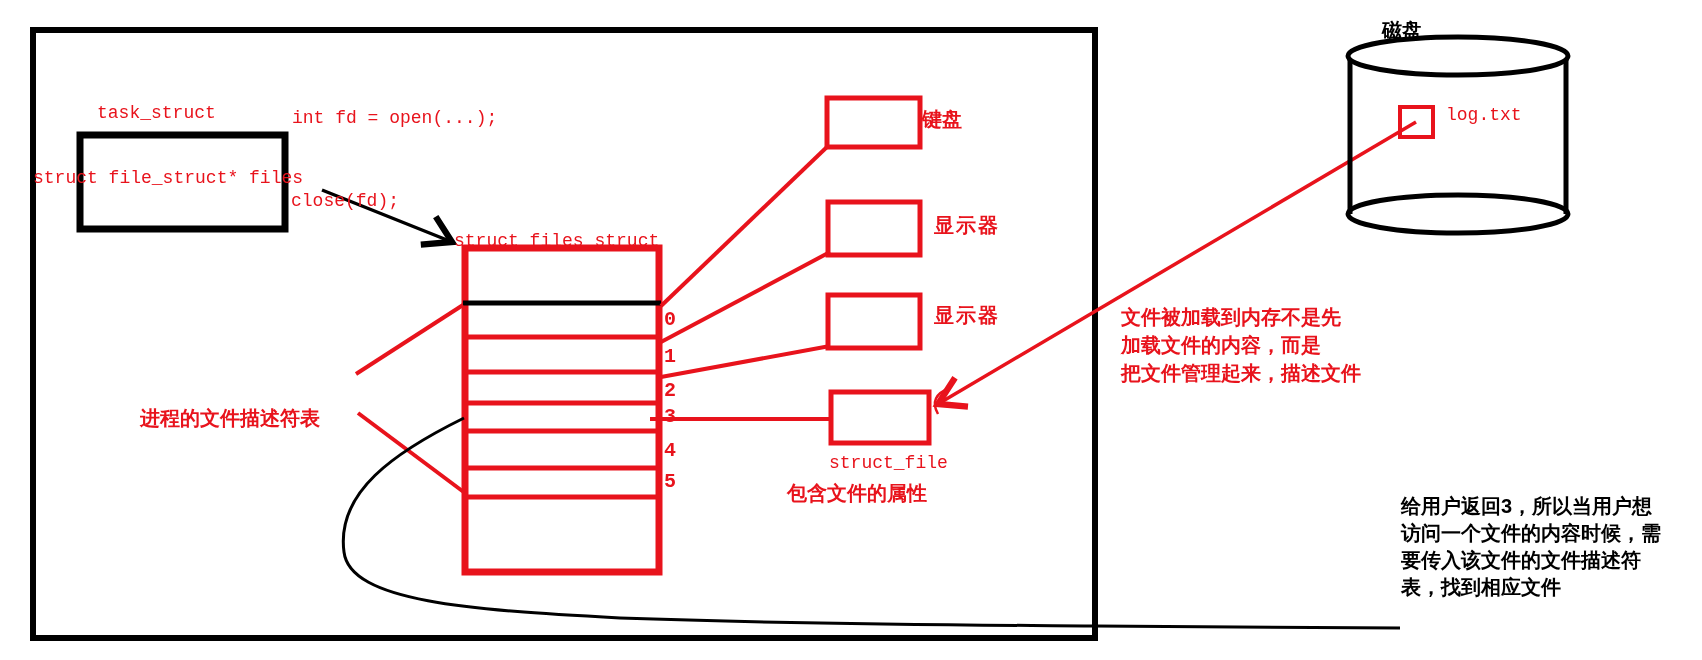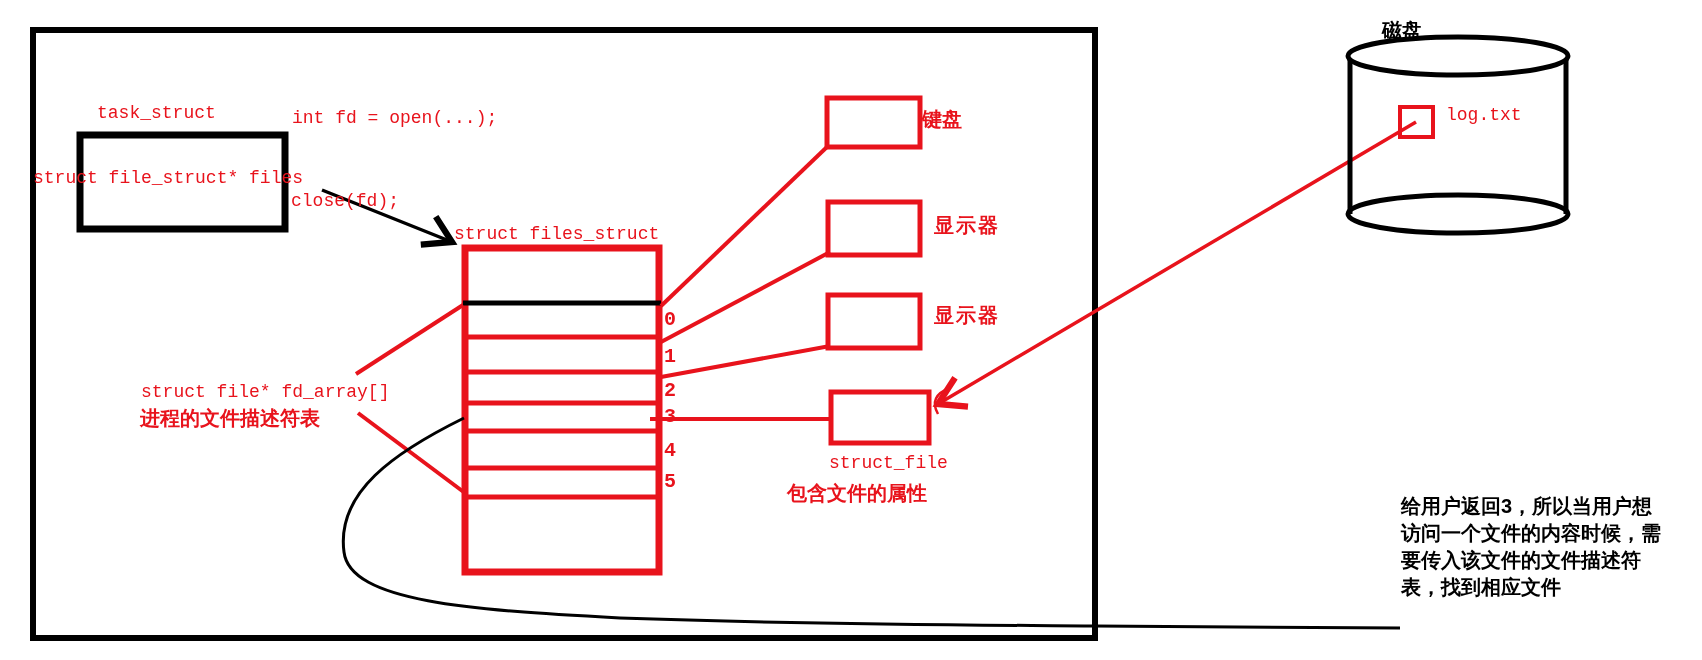--- a/index.html
+++ b/index.html
@@ -90,39 +90,43 @@
     <ellipse cx="1458" cy="214" rx="110" ry="19" fill="none" stroke="#000000" stroke-width="5"></ellipse>
     <ellipse cx="1458" cy="56" rx="110" ry="19" fill="#ffffff" stroke="#000000" stroke-width="5"></ellipse>
 
     <rect x="1400" y="107" width="33" height="30" fill="none" stroke="#e8131c" stroke-width="4"></rect>
   </svg>
 
   <div class="t mono red" style="left:97px;top:104px;">task_struct</div>
   <div class="t mono red" style="left:33px;top:169px;">struct file_struct* files</div>
   <div class="t mono red" style="left:292px;top:109px;">int fd = open(...);</div>
   <div class="t mono red" style="left:291px;top:192px;text-align:right;">close(fd);</div>
-  <div class="t mono red" style="left:454px;top:225px;text-align:right;">struct files_struct</div>
+  <div class="t mono red" style="left:454px;top:232px;text-align:right;">struct files_struct</div>
 
   <div class="t fd-num" style="left:664px;top:309px;">0</div>
   <div class="t fd-num" style="left:664px;top:346px;">1</div>
   <div class="t fd-num" style="left:664px;top:380px;">2</div>
   <div class="t fd-num" style="left:664px;top:406px;">3</div>
   <div class="t fd-num" style="left:664px;top:440px;">4</div>
   <div class="t fd-num" style="left:664px;top:471px;">5</div>
 
-  <div class="t mono red" style="left:141px;top:383px;">struct file* fd_array[]</div>
   <div class="t cjk red" style="left:140px;top:407px;">进程的文件描述符表</div>
 
   <div class="t cjk red" style="left:922px;top:108px;">键盘</div>
   <div class="t cjk red" style="left:934px;top:214px;letter-spacing:2px;">显示器</div>
   <div class="t cjk red" style="left:934px;top:304px;letter-spacing:2px;">显示器</div>
 
   <div class="t mono red" style="left:829px;top:454px;">struct_file</div>
   <div class="t cjk red" style="left:787px;top:482px;">包含文件的属性</div>
 
+  <div class="t cjk red" id="memory-note" style="left:1121px;top:303px;">
+    <span class="note-line">文件被加载到内存不是先</span>
+    <span class="note-line">加载文件的内容，而是</span>
+    <span class="note-line">把文件管理起来，描述文件</span>
+  </div>
 
   <div class="t cjk blk" style="left:1382px;top:3px;">磁盘</div>
   <div class="t mono red" style="left:1446px;top:106px;text-align:center;">log.txt</div>
 
   <div class="t cjk blk" id="return-note" style="left:1401px;top:477px;">
     <span class="note-line">给用户返回3，所以当用户想</span>
     <span class="note-line">访问一个文件的内容时候，需</span>
     <span class="note-line">要传入该文件的文件描述符</span>
     <span class="note-line">表，找到相应文件</span>
   </div>

